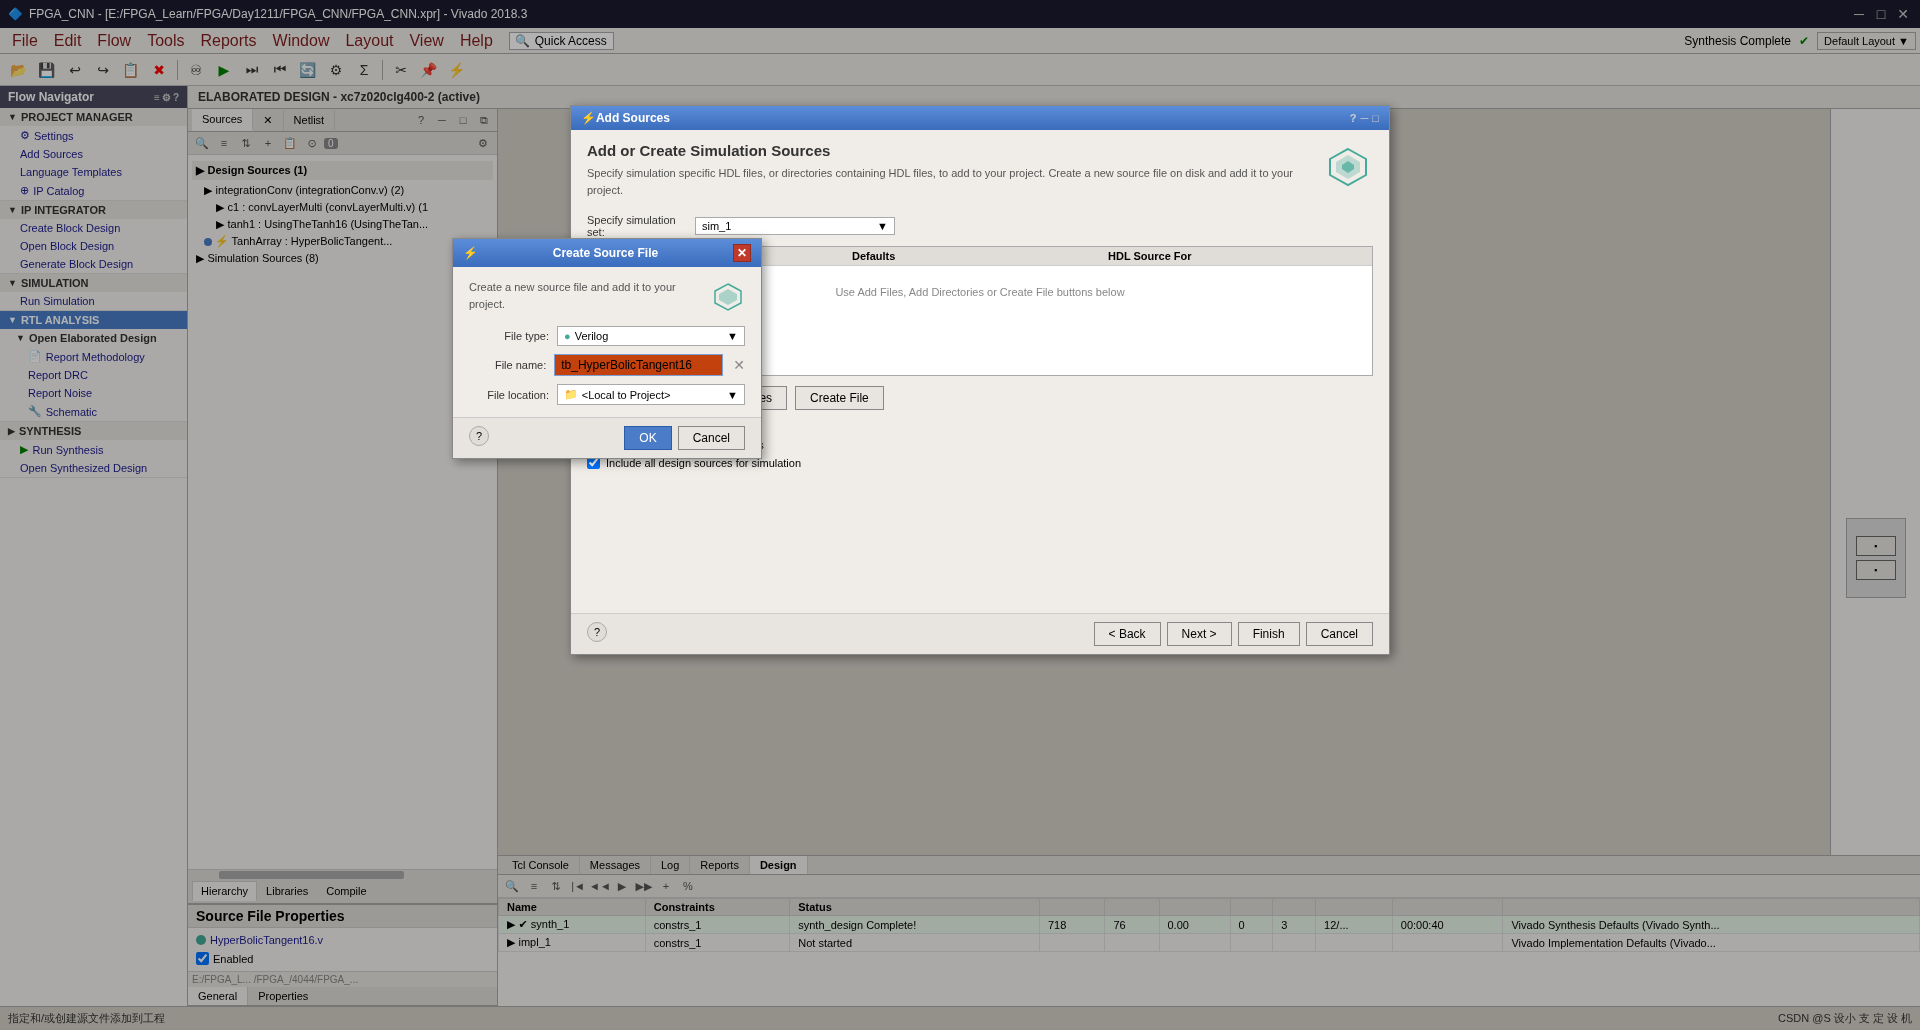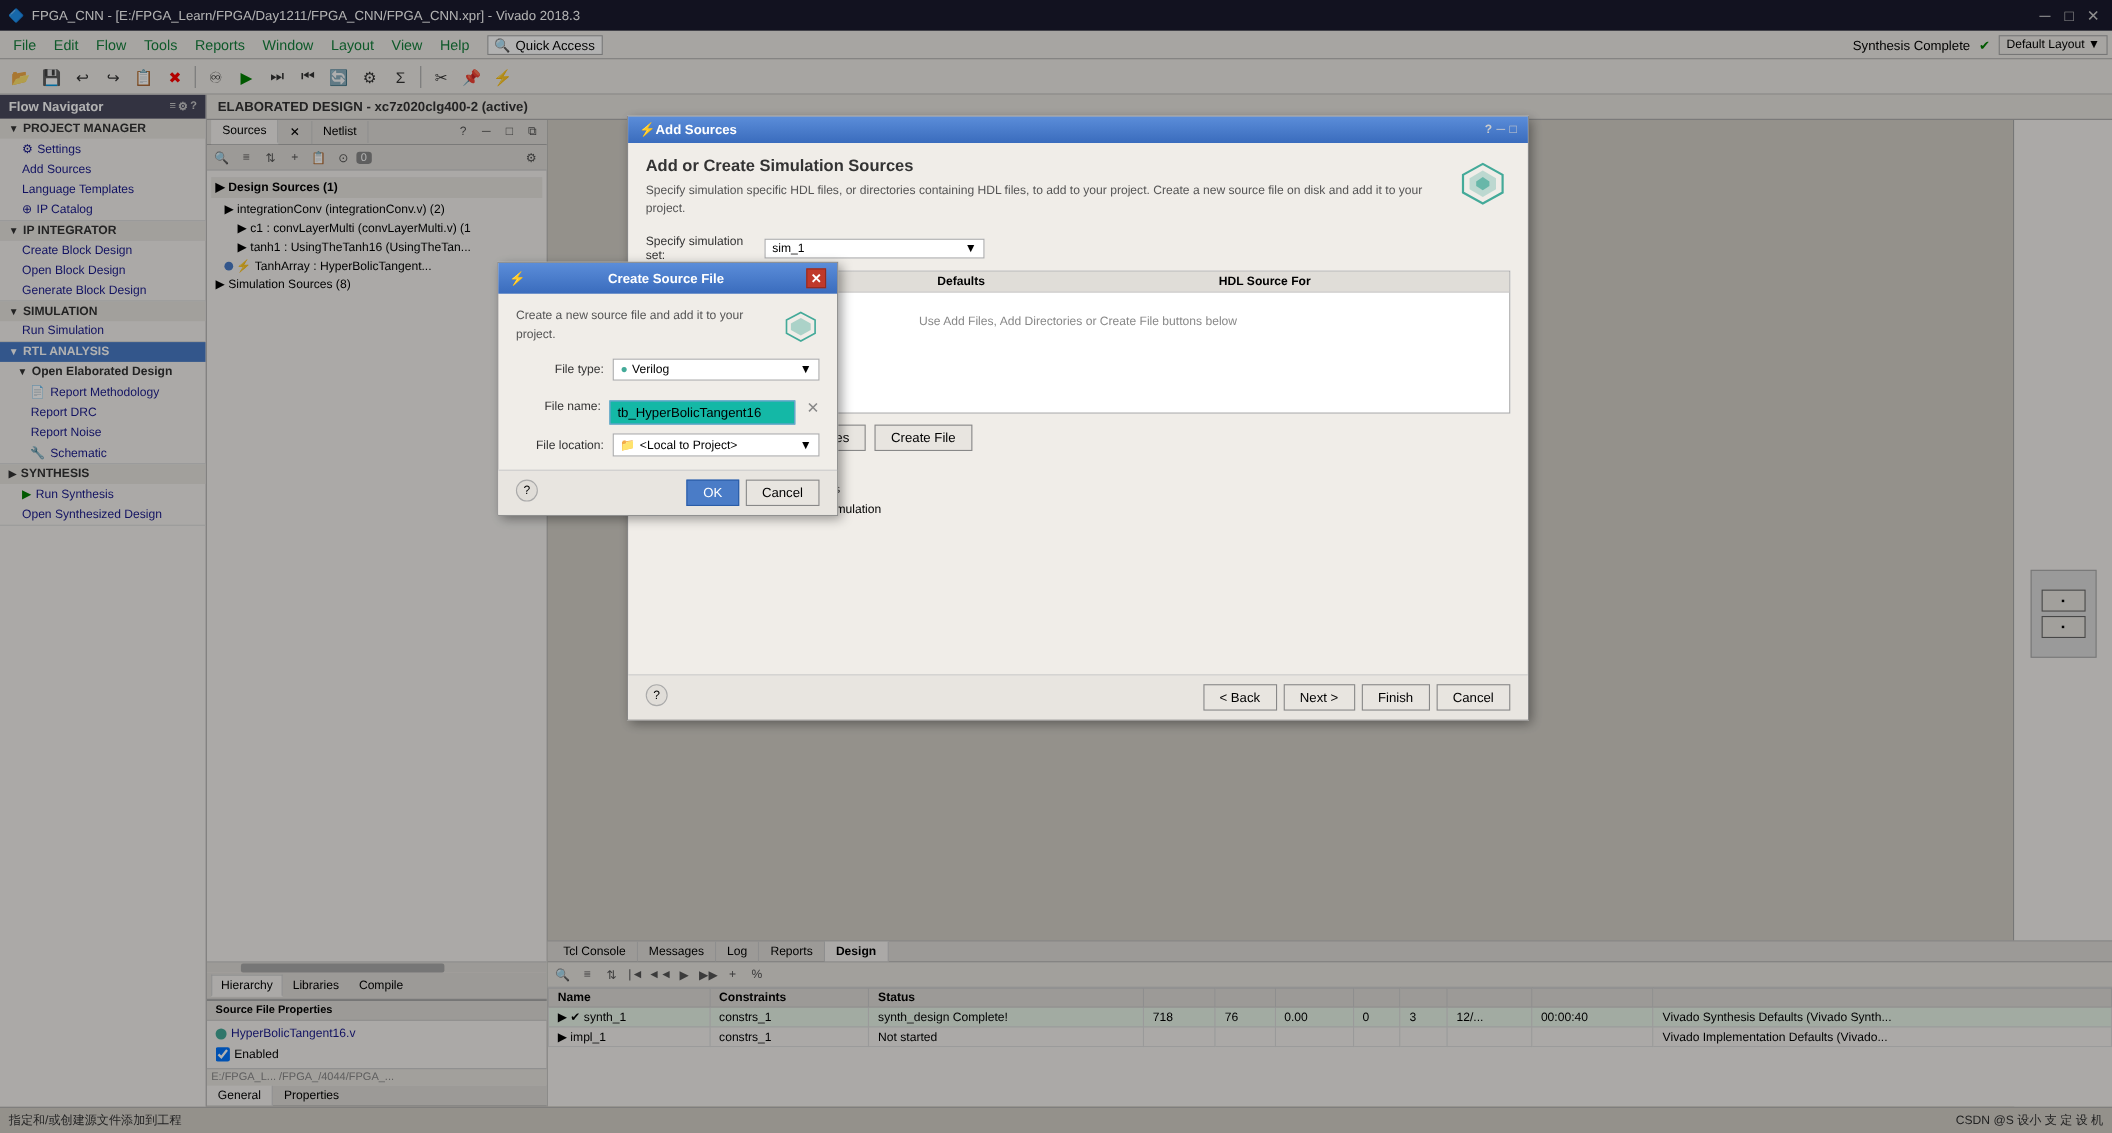--- a/index.html
+++ b/index.html
@@ -6,21 +6,21 @@
     body { font-family: 'Segoe UI', Arial, sans-serif; font-size: 12px; background: #d4d0c8; overflow: hidden; width: 1920px; height: 1030px; }
 
     
     .title-bar { background: #1a1a2e; color: #fff; height: 28px; display: flex; align-items: center; padding: 0 8px; justify-content: space-between; }
     .title-bar-left { display: flex; align-items: center; gap: 6px; font-size: 12px; }
     .title-bar-controls { display: flex; gap: 4px; }
     .title-bar-controls span { width: 18px; height: 18px; display: flex; align-items: center; justify-content: center; cursor: pointer; color: #ccc; font-size: 14px; }
 
     
     .menu-bar { background: #f0ede8; height: 26px; display: flex; align-items: center; padding: 0 4px; border-bottom: 1px solid #aaa; }
-    .menu-item { padding: 2px 8px; font-size: 13px; cursor: pointer; color: #15803d; }
+    .menu-item { padding: 2px 8px; font-size: 16px; cursor: pointer; color: #7f1d1d; }
     .quick-access-bar { margin-left: 8px; display: flex; align-items: center; background: #fff; border: 1px solid #aaa; padding: 1px 6px; gap: 4px; font-size: 12px; }
     .status-right { margin-left: auto; font-size: 12px; color: #000; display: flex; align-items: center; gap: 8px; }
     .layout-dropdown { background: #f0ede8; border: 1px solid #aaa; padding: 2px 6px; font-size: 11px; cursor: pointer; }
 
     
     .toolbar { background: #f0ede8; height: 32px; display: flex; align-items: center; padding: 0 6px; gap: 2px; border-bottom: 1px solid #bbb; }
     .toolbar-btn { width: 26px; height: 24px; display: flex; align-items: center; justify-content: center; background: transparent; border: 1px solid transparent; cursor: pointer; font-size: 14px; color: #333; }
     .toolbar-sep { width: 1px; height: 20px; background: #aaa; margin: 0 3px; }
 
     
@@ -78,21 +78,21 @@
     .btn-primary { background: #4a7cc7; color: #fff; border-color: #2a5ca7; }
 
     .action-buttons { display: flex; gap: 8px; margin-bottom: 10px; }
     .checkbox-row { display: flex; align-items: center; gap: 6px; font-size: 11px; margin-bottom: 5px; }
     .checkbox-row input { margin: 0; }
 
     
     .create-dialog { left: 452px; top: 238px; width: 310px; }
     .form-row { display: flex; align-items: center; gap: 8px; }
     .form-label { font-size: 11px; color: #333; width: 80px; text-align: right; }
-    .form-input { border: 1px solid #7a9fd4; background: #14b8a6; padding: 3px 6px; font-size: 12px; flex: 1; outline: none; margin-top: 10px; }
+    .form-input { border: 1px solid #7a9fd4; background: #c2410c; padding: 3px 6px; font-size: 12px; flex: 1; outline: none; }
     .form-select { border: 1px solid #aaa; background: #fff; padding: 3px 6px; font-size: 11px; flex: 1; display: flex; align-items: center; justify-content: space-between; cursor: pointer; }
     .help-circle { width: 20px; height: 20px; border-radius: 50%; background: #e0ddd8; border: 1px solid #aaa; display: flex; align-items: center; justify-content: center; font-size: 11px; cursor: pointer; }
 
     
     .tcl-panel { position: absolute; bottom: 0; left: 0; right: 0; height: 151px; background: #f5f3f0; border-top: 1px solid #aaa; }
     .tcl-tab-bar { background: #e0ddd8; display: flex; border-bottom: 1px solid #aaa; padding: 0 4px; }
     .tcl-tab { padding: 3px 10px; font-size: 11px; cursor: pointer; border-right: 1px solid #ccc; }
     .tcl-tab.active { background: #f5f3f0; font-weight: bold; }
     .tcl-toolbar { display: flex; padding: 2px 4px; gap: 2px; background: #e8e5e0; border-bottom: 1px solid #ccc; }
     .tcl-btn { width: 20px; height: 18px; background: #e8e5e0; border: 1px solid transparent; display: flex; align-items: center; justify-content: center; font-size: 11px; cursor: pointer; color: #555; }
@@ -356,21 +356,21 @@
           <div style="width:60%;height:8px;background:#aaa;position:absolute;left:10%;top:1px;border-radius:2px;"></div>
         </div>
 
         <div class="source-tabs">
           <div class="source-tab active">Hierarchy</div>
           <div class="source-tab">Libraries</div>
           <div class="source-tab">Compile</div>
         </div>
 
         <div style="border-top:1px solid #aaa;">
-          <div style="background:#e0ddd8;padding:3px 8px;font-size:10px;font-weight:bold;border-bottom:1px solid #ccc;">
+          <div style="background:#e0ddd8;padding:3px 8px;font-size:14px;font-weight:bold;border-bottom:1px solid #ccc;">
             <span>Source File Properties</span>
           </div>
           <div class="props-panel">
             <div class="props-file">
               <span class="props-dot"></span>
               <span>HyperBolicTangent16.v</span>
             </div>
             <div class="props-enabled">
               <input type="checkbox" checked="" style="">
               <span>Enabled</span>

